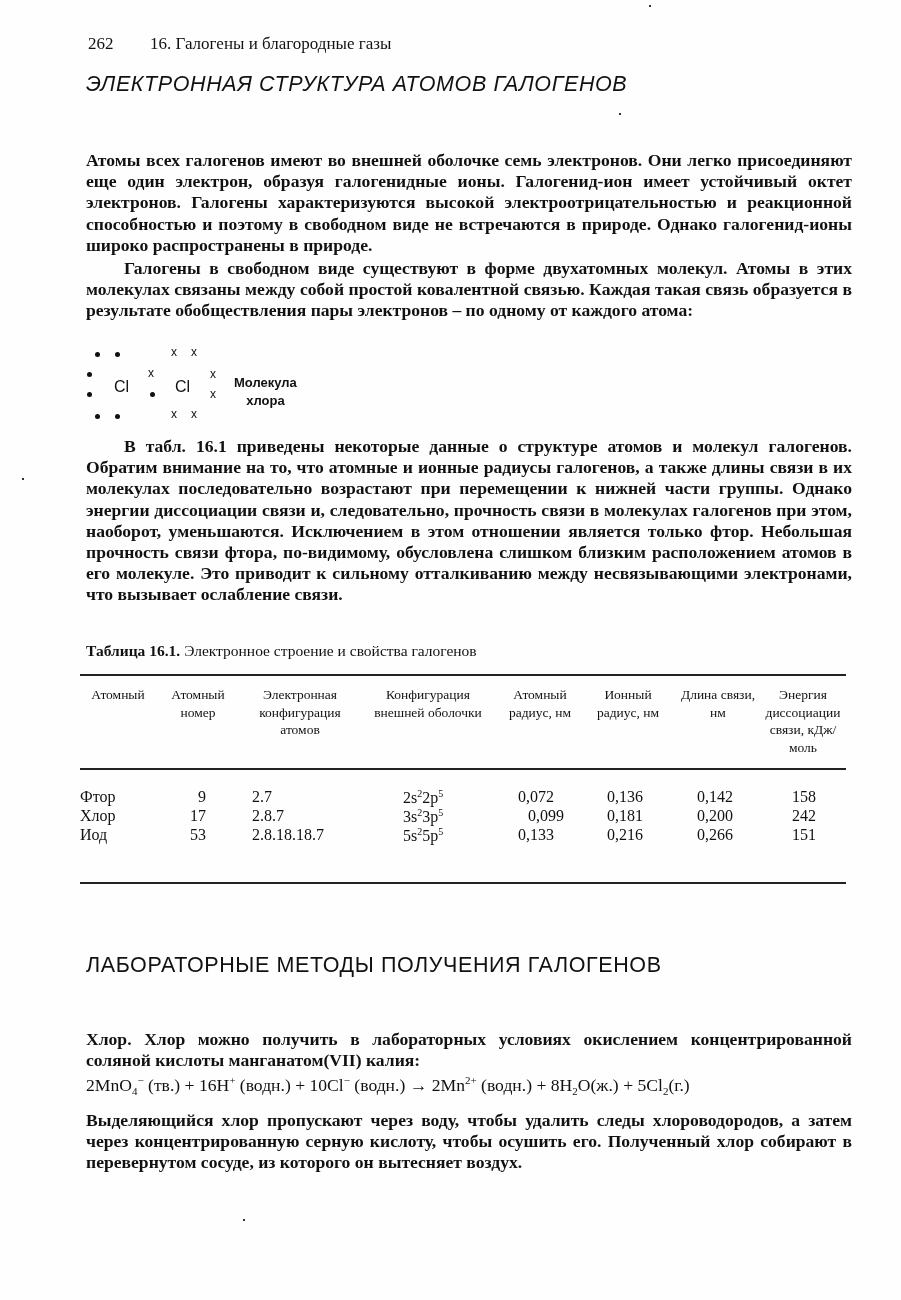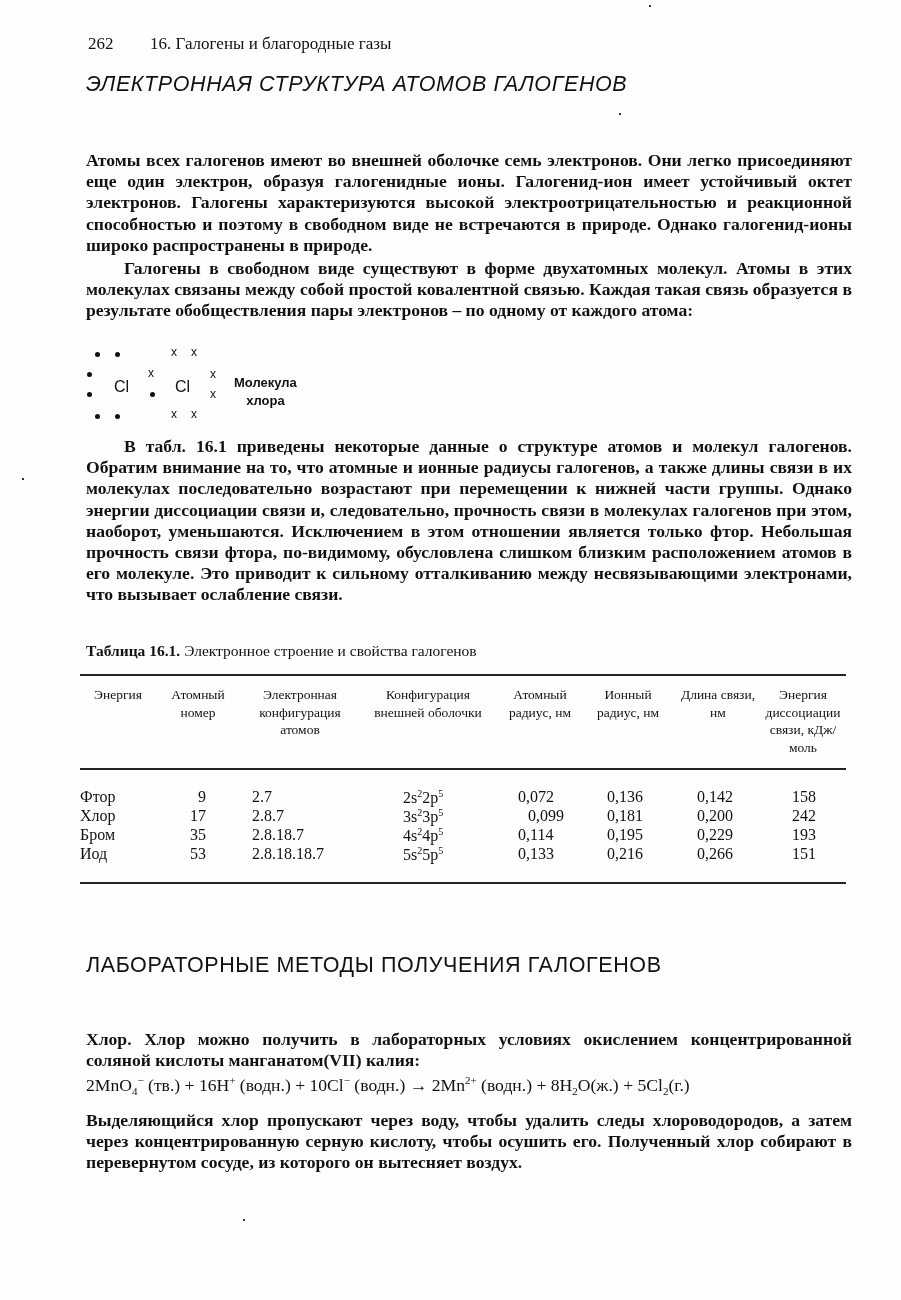--- a/index.html
+++ b/index.html
@@ -88,21 +88,21 @@
 <div class="abs caption">
   <b>Таблица 16.1.</b><span> Электронное строение и свойства галогенов</span>
 </div>
 
 <div class="rule" style="top:674px;"></div>
 <div class="rule" style="top:768px;"></div>
 <div class="rule" style="top:882px;"></div>
 
 <div class="abs table">
   <div class="th-row">
-    <div class="th" style="left:0;width:76px;">Энергия</div>
+    <div class="th" style="left:0;width:76px;">Атомный</div>
     <div class="th" style="left:78px;width:80px;">Атомный номер</div>
     <div class="th" style="left:168px;width:104px;">Электронная конфигурация атомов</div>
     <div class="th" style="left:294px;width:108px;">Конфигурация внешней оболочки</div>
     <div class="th" style="left:418px;width:84px;">Атомный радиус, нм</div>
     <div class="th" style="left:506px;width:84px;">Ионный радиус, нм</div>
     <div class="th" style="left:598px;width:80px;">Длина связи, нм</div>
     <div class="th" style="left:680px;width:86px;">Энергия диссоциации связи, кДж/моль</div>
   </div>
 
   <div class="td-rows">
@@ -120,30 +120,20 @@
       <span style="left:0">Хлор</span>
       <span class="num" style="left:96px;width:30px">17</span>
       <span style="left:172px">2.8.7</span>
       <span style="left:323px"><span style="position:static">3</span>s<sup class="s">2</sup><span style="position:static">3</span>p<sup class="s">5</sup></span>
       <span style="left:448px">0,099</span>
       <span style="left:527px">0,181</span>
       <span style="left:617px">0,200</span>
       <span style="left:712px">242</span>
     </div>
     <div class="tr">
-      <span style="left:0">Бром</span>
-      <span class="num" style="left:96px;width:30px">35</span>
-      <span style="left:172px">2.8.18.7</span>
-      <span style="left:323px"><span style="position:static">4</span>s<sup class="s">2</sup><span style="position:static">4</span>p<sup class="s">5</sup></span>
-      <span style="left:438px">0,114</span>
-      <span style="left:527px">0,195</span>
-      <span style="left:617px">0,229</span>
-      <span style="left:712px">193</span>
-    </div>
-    <div class="tr">
       <span style="left:0">Иод</span>
       <span class="num" style="left:96px;width:30px">53</span>
       <span style="left:172px">2.8.18.18.7</span>
       <span style="left:323px"><span style="position:static">5</span>s<sup class="s">2</sup><span style="position:static">5</span>p<sup class="s">5</sup></span>
       <span style="left:438px">0,133</span>
       <span style="left:527px">0,216</span>
       <span style="left:617px">0,266</span>
       <span style="left:712px">151</span>
     </div>
   </div>

